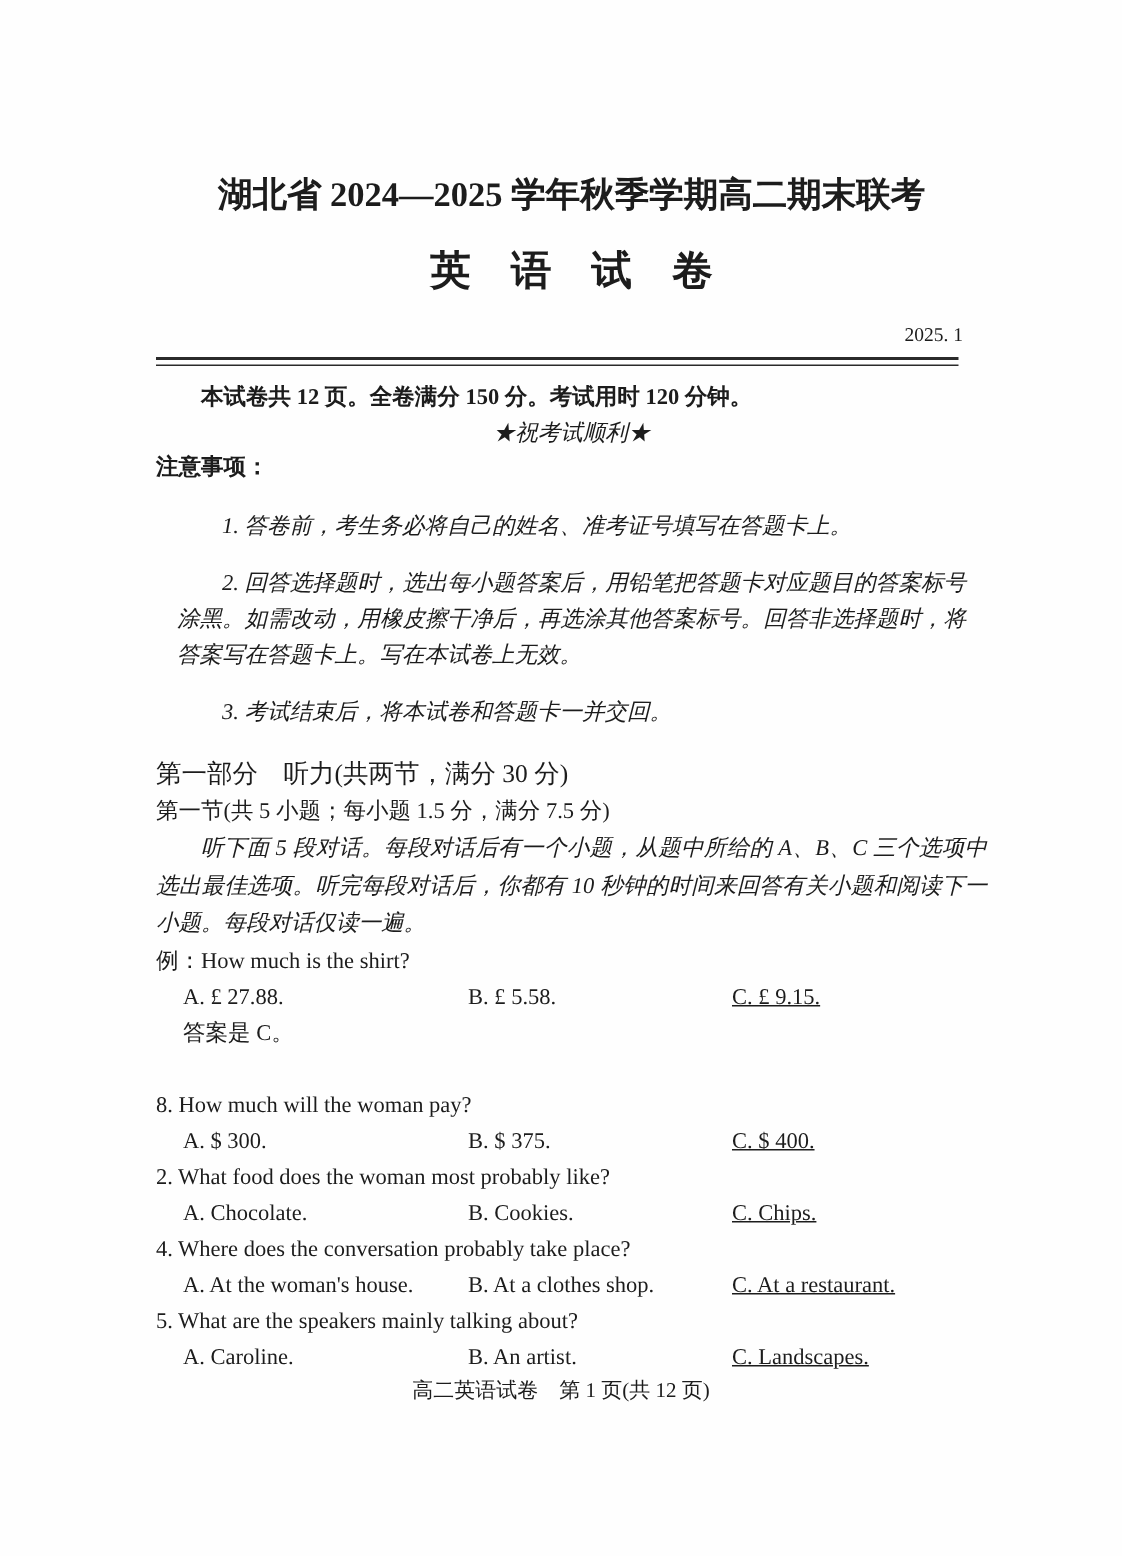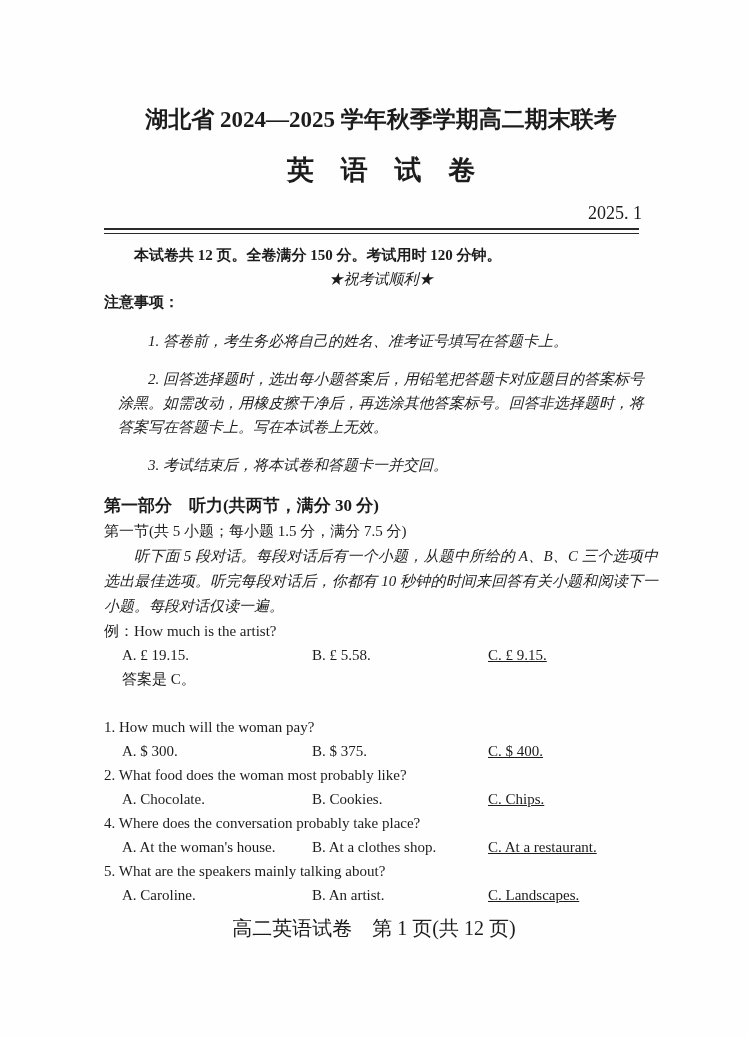--- a/index.html
+++ b/index.html
@@ -6,21 +6,21 @@
   .page {
     position:relative;
     width:748px; height:1037px;
     background:#fefefe;
     font-family:"Liberation Serif","DejaVu Serif",serif;
     color:#1c1c1c;
     overflow:hidden;
   }
   .content {
     position:absolute;
-    left:104px; top:106px;
+    left:104px; top:116px;
     width:554px;
     font-size:15px;
     line-height:25px;
   }
   .title {
     margin:0;
     font-size:23px;
     line-height:28px;
     font-weight:700;
     text-align:center;
@@ -32,21 +32,21 @@
     line-height:32px;
     font-weight:700;
     text-align:center;
     letter-spacing:10px;
     text-indent:10px;
   }
   .date {
     margin-top:8px;
     padding-right:16px;
     text-align:right;
-    font-size:18px;
+    font-size:13px;
     line-height:20px;
   }
   .rule {
     margin-top:5px;
     width:535px;
     height:3px;
     border-top:2.4px solid #2a2a2a;
     border-bottom:1.3px solid #2a2a2a;
   }
   .exam-info {
@@ -70,41 +70,41 @@
     margin:14px;
     font-style:italic;
     text-indent:2em;
     text-align:justify;
     line-height:24px;
   }
   .part-heading {
     margin:16px 0 0;
     font-size:17px;
     line-height:26px;
-    font-weight:700;
+    font-weight:400;
   }
   .section-line { margin:0; }
   .instructions {
     margin:0;
     font-style:italic;
     text-indent:2em;
     text-align:justify;
   }
   .q { margin:0; line-height:24px; }
   .opts { display:flex; padding-left:18px; line-height:24px; }
   .opt-a { width:190px; }
   .opt-b { width:176px; }
   .opt-c { flex:1;text-decoration:underline; }
   .answer { margin:0 0 24px; padding-left:18px; line-height:24px; }
   .footer {
     position:absolute;
     top:918px; left:0;
     width:748px;
     text-align:center;
-    font-size:20px;
+    font-size:14px;
     line-height:20px;
   }
 </style>
 </head>
 <body>
 
 <div class="page">
   <div class="content">
 
     <h1 class="title">湖北省 2024—2025 学年秋季学期高二期末联考</h1>
@@ -117,31 +117,31 @@
     <p class="notice-title">注意事项：</p>
     <p class="note">1. 答卷前，考生务必将自己的姓名、准考证号填写在答题卡上。</p>
     <p class="note">2. 回答选择题时，选出每小题答案后，用铅笔把答题卡对应题目的答案标号涂黑。如需改动，用橡皮擦干净后，再选涂其他答案标号。回答非选择题时，将答案写在答题卡上。写在本试卷上无效。</p>
     <p class="note">3. 考试结束后，将本试卷和答题卡一并交回。</p>
 
     <p class="part-heading">第一部分　听力(共两节，满分 30 分)</p>
     <p class="section-line">第一节(共 5 小题；每小题 1.5 分，满分 7.5 分)</p>
     <p class="instructions">听下面 5 段对话。每段对话后有一个小题，从题中所给的 A、B、C 三个选项中选出最佳选项。听完每段对话后，你都有 10 秒钟的时间来回答有关小题和阅读下一小题。每段对话仅读一遍。</p>
 
     <div class="example">
-      <p class="q">例：How much is the artist?</p>
+      <p class="q">例：How much is the shirt?</p>
       <div class="opts">
-        <span class="opt-a">A. £ 19.15.</span>
+        <span class="opt-a">A. £ 27.88.</span>
         <span class="opt-b">B. £ 5.58.</span>
         <span class="opt-c">C. £ 9.15.</span>
       </div>
       <p class="answer">答案是 C。</p>
     </div>
 
     <div class="qa">
-      <p class="q">1. How much will the woman pay?</p>
+      <p class="q">8. How much will the woman pay?</p>
       <div class="opts">
         <span class="opt-a">A. $ 300.</span>
         <span class="opt-b">B. $ 375.</span>
         <span class="opt-c">C. $ 400.</span>
       </div>
     </div>
 
     <div class="qa">
       <p class="q">2. What food does the woman most probably like?</p>
       <div class="opts">

